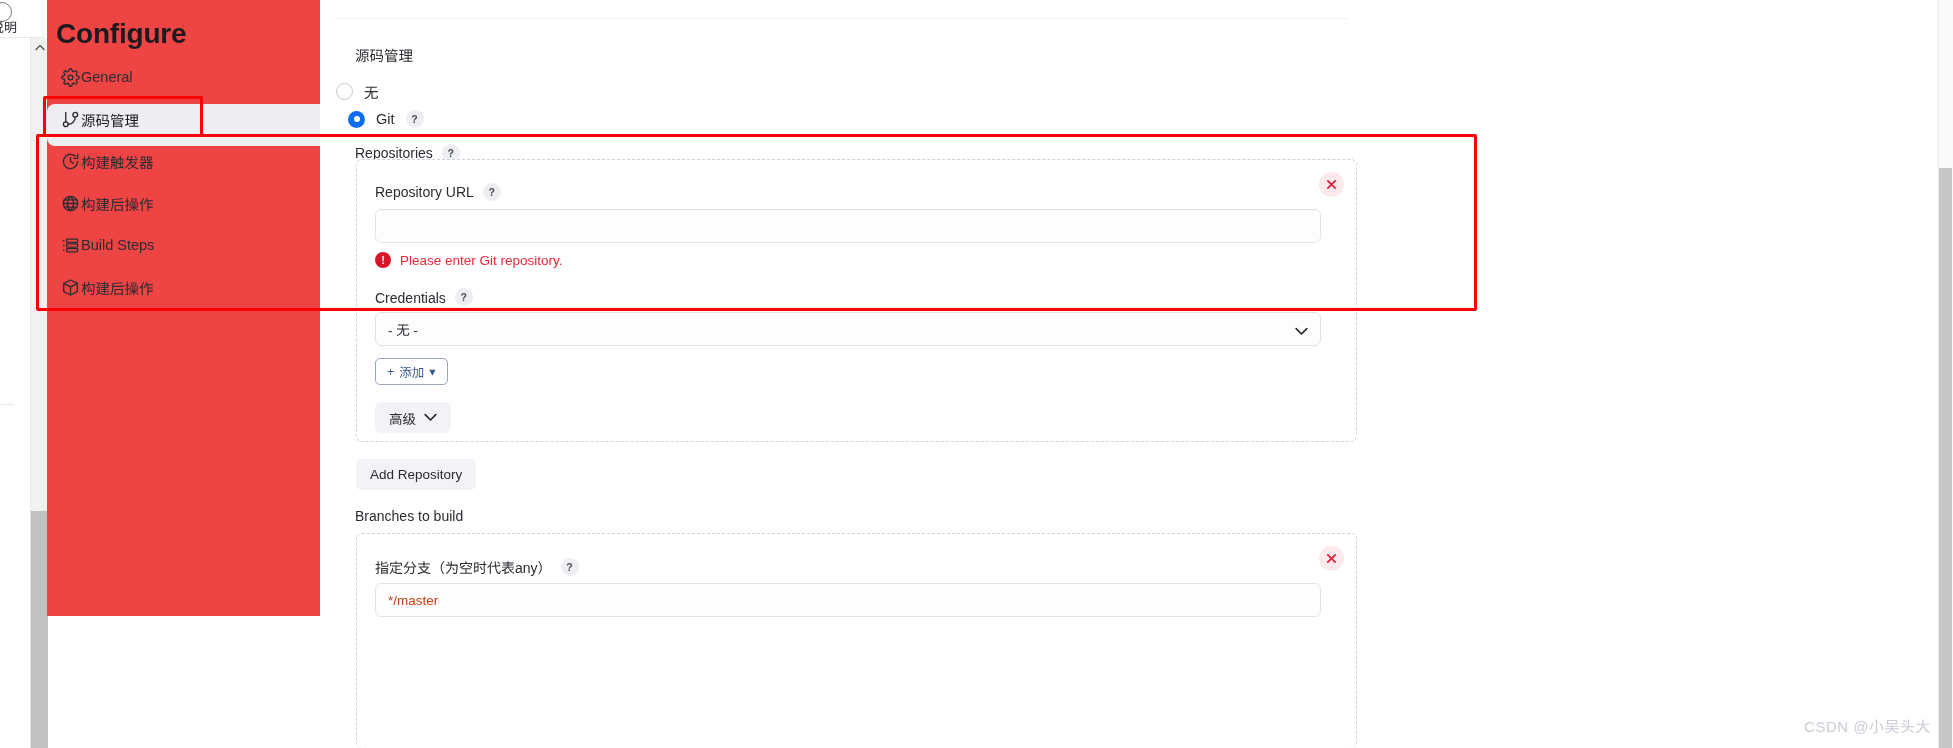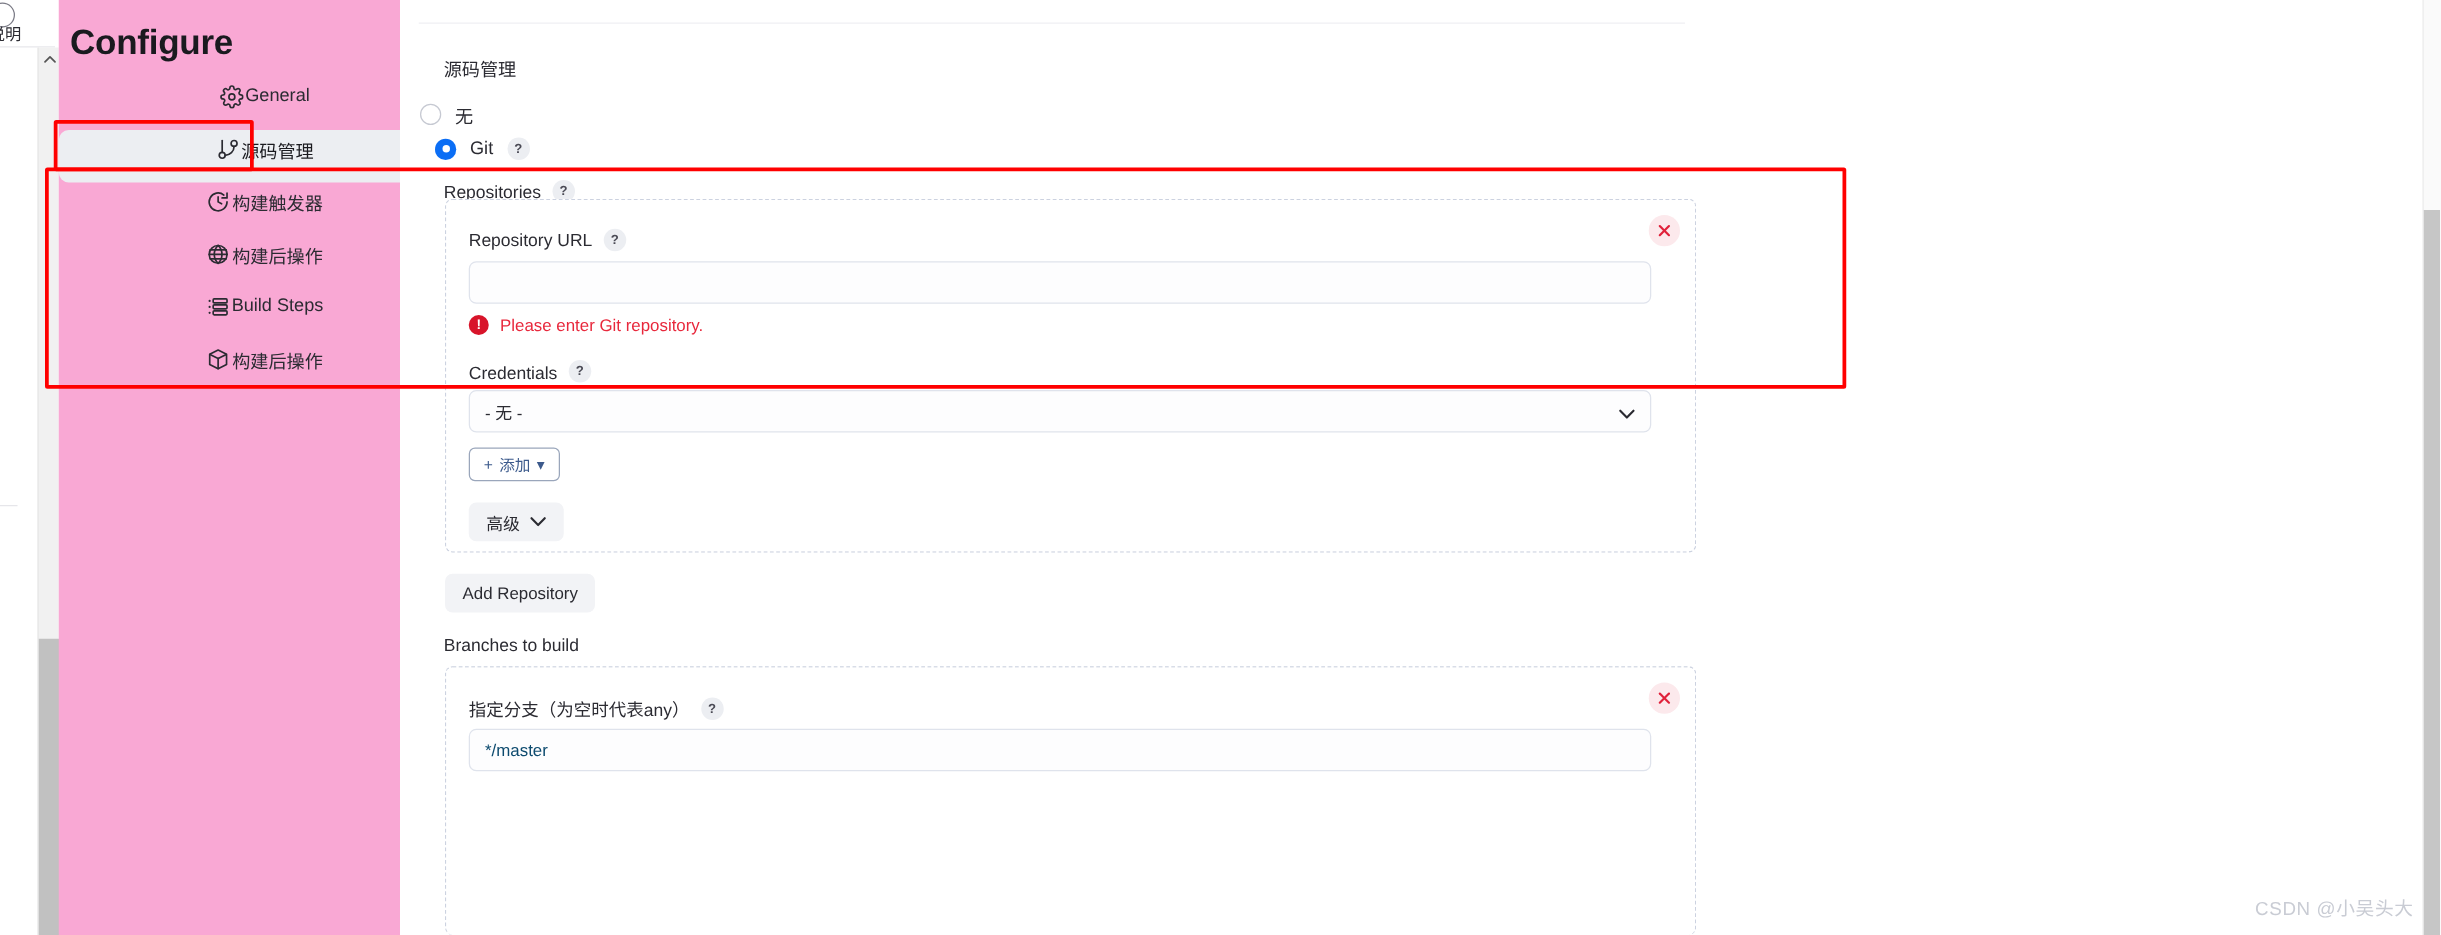--- a/index.html
+++ b/index.html
@@ -46,31 +46,31 @@
     display: flex; align-items: center; justify-content: center;
   }
   .outer-sb-up svg { display: block; }
   .outer-sb-thumb {
     position: absolute; left: 0px; top: 473px; width: 17px; height: 237px;
     background: #c1c1c1; border-radius: 0;
   }
 
   
   .sidebar {
-    position: absolute; left: 47px; top: 0; width: 338px; height: 748px; background: #f9a8d4;
+    position: absolute; left: 47px; top: 0; width: 338px; height: 616px; background: #ef4444;
   }
   .page-title {
     position: absolute; left: 9px; top: 18px;
     font-size: 28px; font-weight: 700; letter-spacing: -0.2px; color: #1a1a1f;
   }
   .nav { position: absolute; left: 0px; top: 62px; width: 330px; }
   .nav-item {
     display: flex; align-items: center; 
     height: 42px; padding: 0 14px 12px 12px; margin: 0 0 0 0;
-    border-radius: 8px; cursor: pointer; position: relative; justify-content: center;
+    border-radius: 8px; cursor: pointer; position: relative;
   }
   .nav-item .ico {
     width: 22px; height: 22px; flex: 0 0 22px;
     display: flex; align-items: center; justify-content: center; color: #2b2b32;
   }
   .nav-item .lbl { font-size: 14.5px; color: #2b2b32; white-space: nowrap; }
   .nav-item.active { background: #eceef2; }
   .nav-item.active .lbl { color: #1a1a1f; }
 
   .hl-sidebar {
@@ -121,21 +121,21 @@
   .card-x {
     position: absolute; width: 25px; height: 25px; border-radius: 50%;
     background: #fce9ec; display: flex; align-items: center; justify-content: center;
     cursor: pointer;
   }
   .card-x svg { display: block; }
 
   .txt-input {
     position: absolute; height: 34px;
     border: 1.5px solid #dfe3ec; border-radius: 6px; background: #fdfdfe;
-    font-size: 13.5px; color: #0c4a6e;
+    font-size: 13.5px; color: #c2410c;
     padding: 0 12px; line-height: 32px; outline: none; width: 100%;
     font-family: inherit;
   }
   .select-input {
     position: absolute; height: 34px;
     border: 1.5px solid #dfe3ec; border-radius: 6px; background: #fdfdfe;
     font-size: 13.5px; color: #2b2b32; display: flex; align-items: center;
     padding: 0 12px; cursor: pointer;
   }
   .select-chev { position: absolute; right: 12px; top: 11px; }

